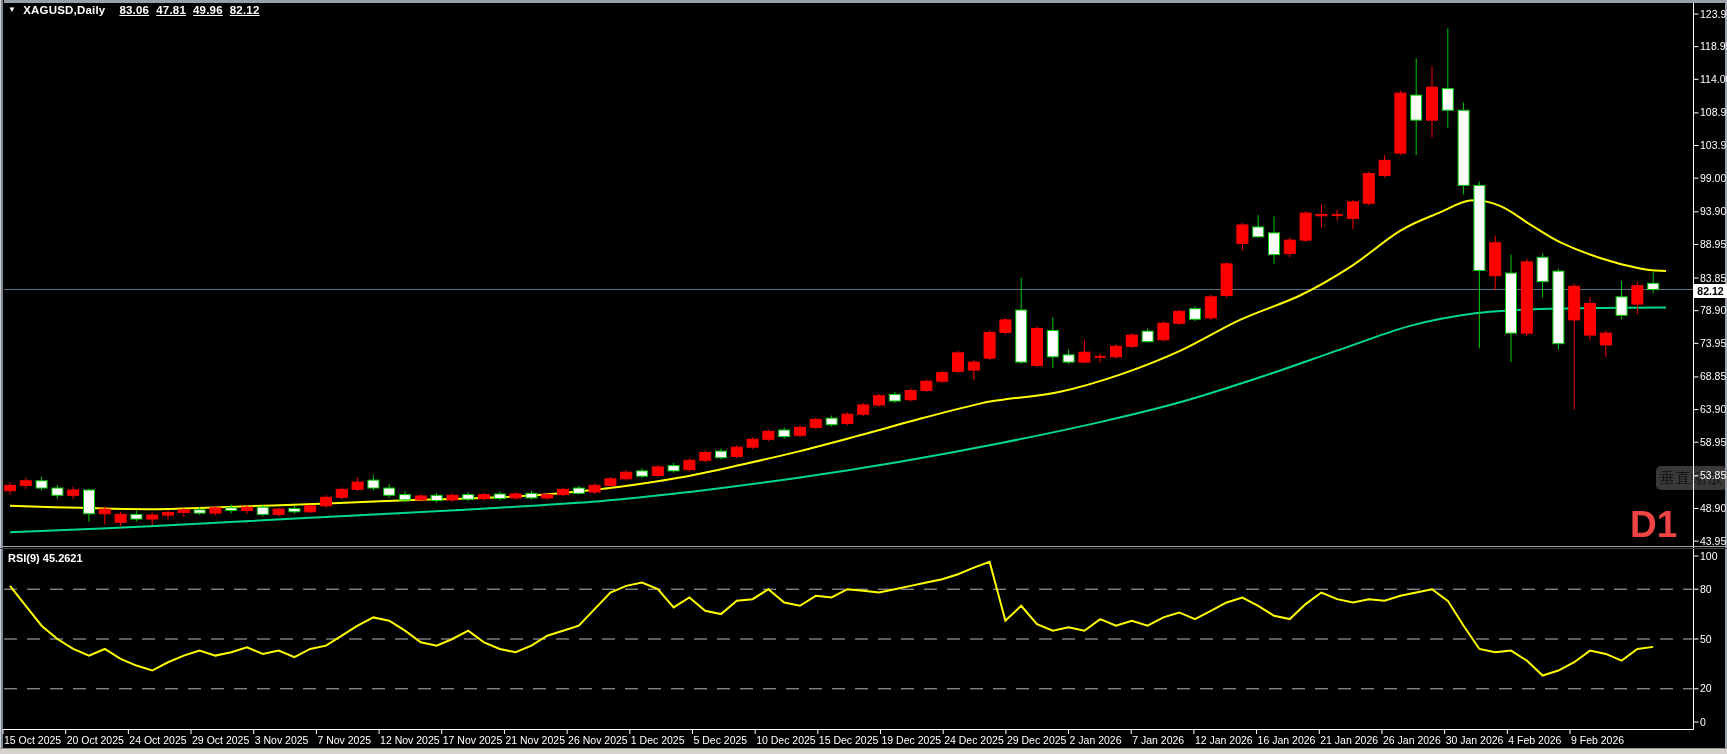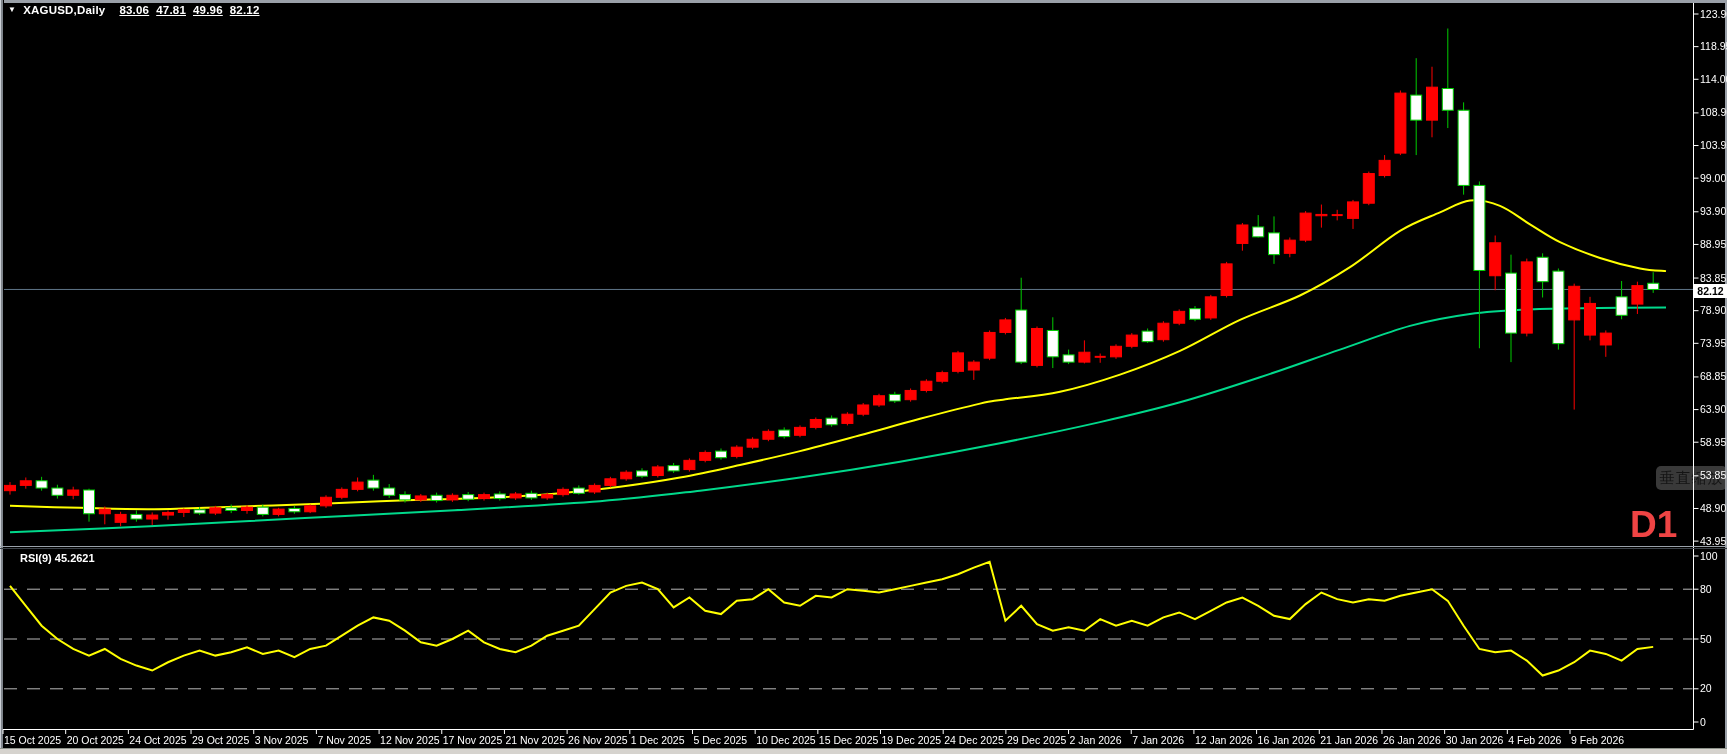--- a/index.html
+++ b/index.html
@@ -6,21 +6,21 @@
   .win{position:relative;width:1727px;height:754px;background:#000;overflow:hidden;
        font-family:"Liberation Sans","DejaVu Sans",sans-serif;}
   .frame-top{position:absolute;left:0;top:0;width:1727px;height:3px;background:#9aa0a8;}
   .frame-left{position:absolute;left:0;top:0;width:4px;height:754px;background:linear-gradient(90deg,#cdd2d8 0 1px,#7f858c 1px 3px,#000 3px);}
   .frame-right{position:absolute;right:0;top:0;width:2px;height:754px;background:#9aa0a8;}
   .frame-bottom{position:absolute;left:0;top:748px;width:1727px;height:6px;background:#d6d3ce;border-top:1px solid #8f948c;}
   .hdr{position:absolute;left:8px;top:4px;color:#fff;font-size:11.5px;font-weight:700;
        letter-spacing:0.2px;white-space:nowrap;display:flex;align-items:center;gap:7px;}
   .hdr .tri{font-size:8px;position:relative;top:-1px;}
   .hdr .vals span{margin-left:7px;text-decoration:underline;}
-  .rsi-hdr{position:absolute;left:20px;top:552px;color:#fff;font-size:11px;font-weight:700;white-space:nowrap;}
+  .rsi-hdr{position:absolute;left:8px;top:552px;color:#fff;font-size:11px;font-weight:700;white-space:nowrap;}
   .d1{position:absolute;left:1630px;top:495px;color:#ef4444;font-size:37px;font-weight:700;line-height:1;margin-top:11px;}
   .pricebox{position:absolute;left:1694px;top:284px;width:33px;height:14px;background:#fff;color:#000;
             font-size:10.5px;font-weight:700;text-align:center;line-height:14px;z-index:5;}
   .overlay-tip{position:absolute;left:1656px;top:466px;width:71px;height:24px;border-radius:5px;
                background:rgba(150,150,150,0.38);z-index:1;display:flex;align-items:center;justify-content:center;}
   .overlay-tip span{color:rgba(10,10,10,0.78);font-size:15px;filter:blur(0.6px);letter-spacing:1px;white-space:nowrap;}
   svg{position:absolute;left:0;top:0;z-index:2;}
   .sep1{position:absolute;left:0;top:546px;width:1727px;height:1px;background:#9aa2aa;z-index:3;}
   .sep2{position:absolute;left:0;top:548px;width:1727px;height:1px;background:#3c4248;z-index:3;}
 </style>

